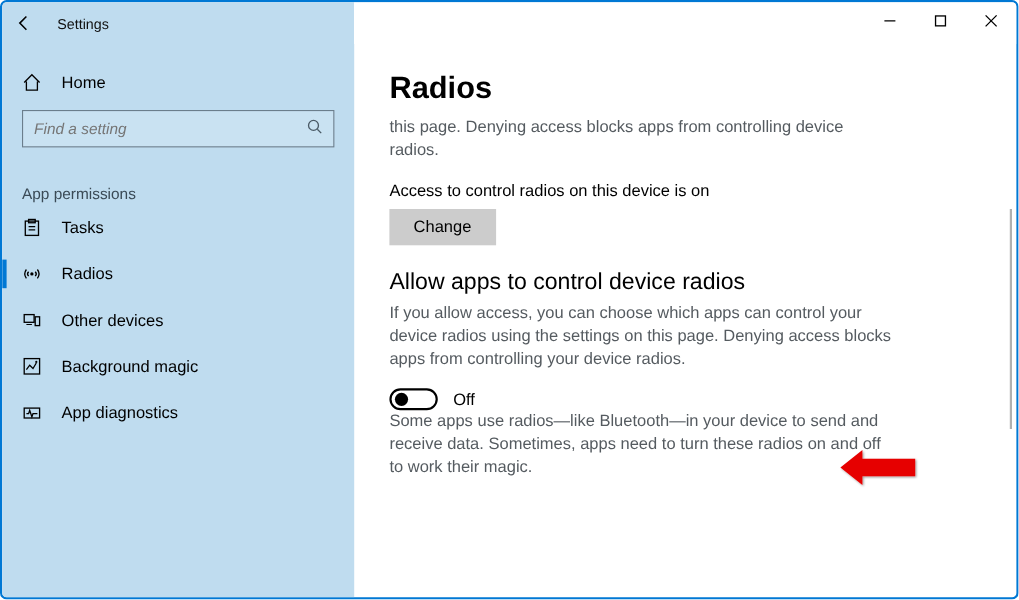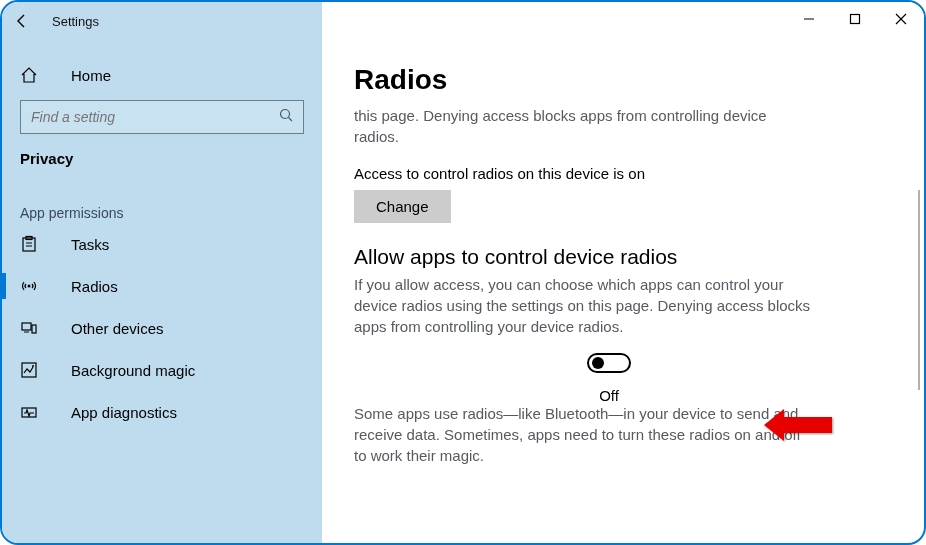--- a/index.html
+++ b/index.html
@@ -6,21 +6,21 @@
   html, body {
     margin: 0; padding: 0;
     font-family: "Segoe UI", -apple-system, sans-serif;
     font-size: 14px;
     color: #000;
     background: #fff;
   }
   .frame {
     width: 926px; height: 545px;
     border: 2px solid #0078d4;
-    border-radius: 18px;
+    border-radius: 6px;
     position: relative;
     overflow: hidden;
     display: flex;
     flex-direction: column;
   }
   .titlebar {
     height: 38px;
     display: flex;
     align-items: center;
     position: relative;
@@ -54,21 +54,21 @@
     width: 320px;
     background: #bfdcef;
     padding: 14px 0 0 0;
     display: flex;
     flex-direction: column;
   }
   .nav-row, .nav-home {
     height: 42px;
     display: flex; align-items: center;
     padding: 0 18px;
-    gap: 33px;
+    gap: 18px;
     font-size: 15px;
     color: #000;
     position: relative;
   }
   .nav-selected::before {
     content: "";
     position: absolute;
     left: 0; top: 8px; bottom: 8px;
     width: 4px;
     background: #0078d4;
@@ -142,21 +142,20 @@
   h2.section-title {
     font-weight: 400;
     font-size: 21px;
     margin: 22px 0 6px 0;
     color: #000;
   }
   .toggle-row {
     display: flex; align-items: center;
     gap: 14px;
     margin-top: 16px;
-    flex-direction: column;
   }
   .toggle {
     width: 44px; height: 20px;
     border: 2px solid #000;
     border-radius: 12px;
     position: relative;
     background: #fff;
   }
   .toggle-knob {
     position: absolute;
@@ -229,21 +228,20 @@
           <input class="search" placeholder="Find a setting" style="">
           <span class="search-icon">
             <svg width="15" height="15" viewBox="0 0 15 15">
                 <circle cx="6" cy="6" r="4.5" stroke="#4a5a66" stroke-width="1.2" fill="none"></circle>
                 <line x1="9.5" y1="9.5" x2="13" y2="13" stroke="#4a5a66" stroke-width="1.2"></line>
               </svg>
           </span>
         </div>
       </div>
 
-      <div class="category">Privacy</div>
 
       <div class="group-label">App permissions</div>
 
       <div class="nav-row">
         <span class="nav-icon">
           <svg width="18" height="18" viewBox="0 0 18 18">
               <rect x="3" y="3" width="12" height="13" stroke="#000" stroke-width="1.2" fill="none"></rect>
               <rect x="6" y="1.5" width="6" height="3" stroke="#000" stroke-width="1.2" fill="none"></rect>
               <line x1="6" y1="8" x2="12" y2="8" stroke="#000"></line>
               <line x1="6" y1="11" x2="12" y2="11" stroke="#000"></line>

